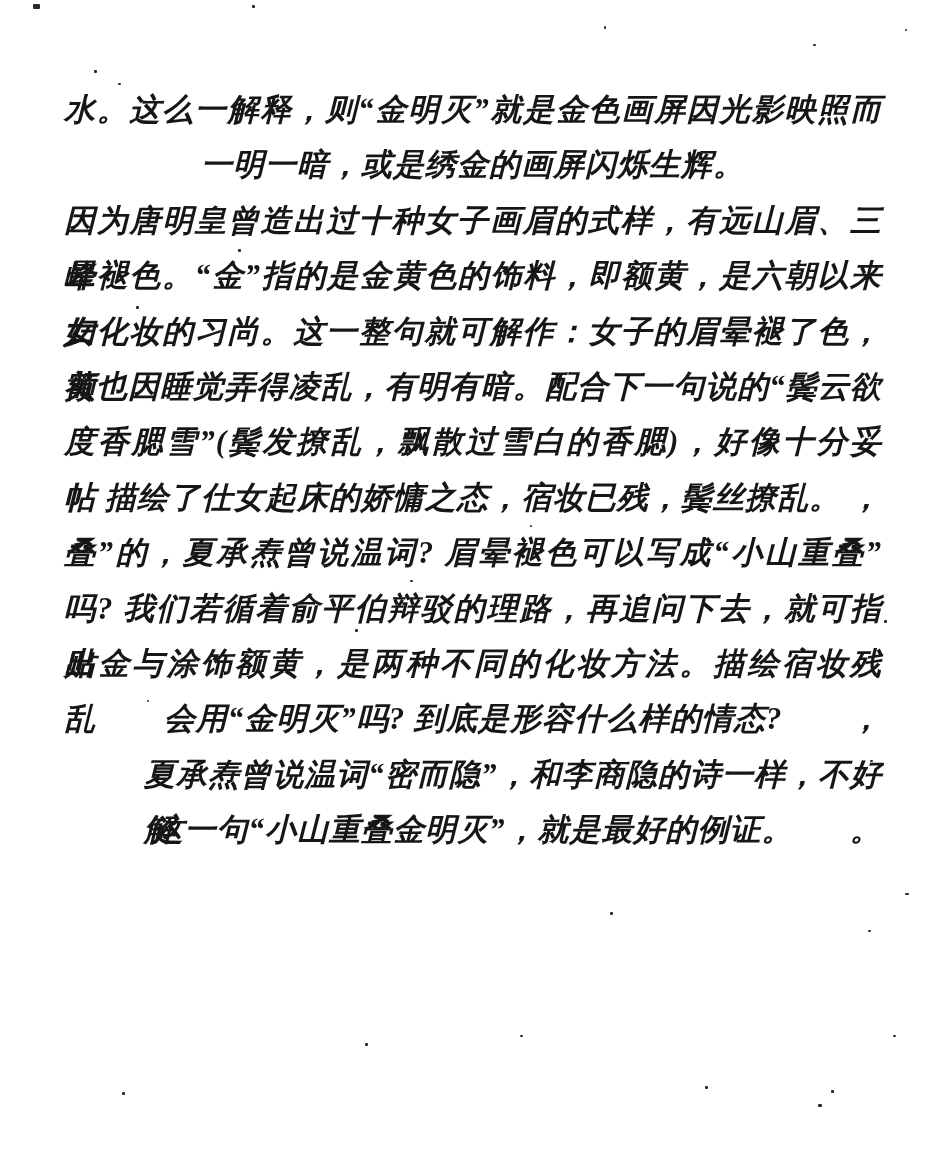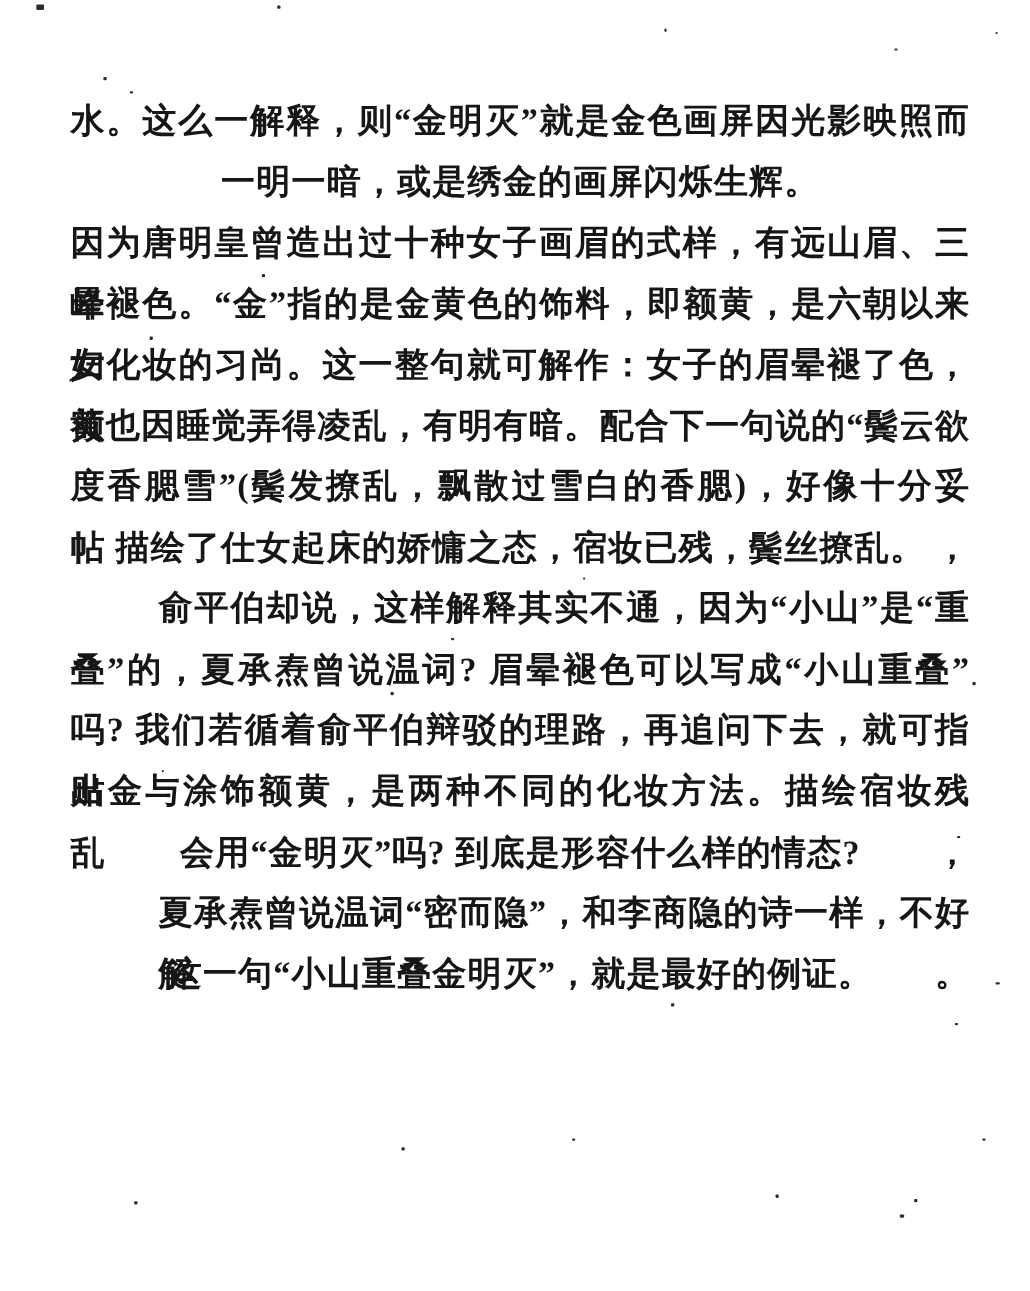--- a/index.html
+++ b/index.html
@@ -23,20 +23,21 @@
     color: #161616;
     font-size: 31px;
     font-weight: 600;
     line-height: 55.4px;
     letter-spacing: 1px;
     -webkit-font-smoothing: antialiased;
   }
   .line {
     white-space: nowrap;
     height: 55.4px;
+    font-style: italic;
   }
   
   .line.fill {
     white-space: normal;
     text-align: justify;
     text-align-last: justify;
   }
   
   .line.end {
     text-align: center;
@@ -62,21 +63,20 @@
 
   <div class="text-block">
     <div class="line fill">水。这么一解释，则“金明灭”就是金色画屏因光影映照而</div>
     <div class="line end">一明一暗，或是绣金的画屏闪烁生辉。</div>
     <div class="line fill">因为唐明皇曾造出过十种女子画眉的式样，有远山眉、三峰</div>
     <div class="line fill">晕褪色。“金”指的是金黄色的饰料，即额黄，是六朝以来妇</div>
     <div class="line fill">女化妆的习尚。这一整句就可解作：女子的眉晕褪了色，额</div>
     <div class="line fill">黄也因睡觉弄得凌乱，有明有暗。配合下一句说的“鬓云欲</div>
     <div class="line fill">度香腮雪”(鬓发撩乱，飘散过雪白的香腮)，好像十分妥帖，</div>
     <div class="line end">描绘了仕女起床的娇慵之态，宿妆已残，鬓丝撩乱。</div>
-    <div class="line fill indent">俞平伯却说，这样解释其实不通，因为“小山”是“重</div>
     <div class="line fill">叠”的，夏承焘曾说温词? 眉晕褪色可以写成“小山重叠”</div>
     <div class="line fill">吗? 我们若循着俞平伯辩驳的理路，再追问下去，就可指出</div>
     <div class="line fill">贴金与涂饰额黄，是两种不同的化妆方法。描绘宿妆残乱，</div>
     <div class="line end">会用“金明灭”吗? 到底是形容什么样的情态?</div>
     <div class="line fill indent">夏承焘曾说温词“密而隐”，和李商隐的诗一样，不好解。</div>
     <div class="line end">这一句“小山重叠金明灭”，就是最好的例证。</div>
   </div>
 
   <div id="specks">
       <div class="speck" style="left: 33px; top: 4px; width: 7px; height: 5px;"></div>

